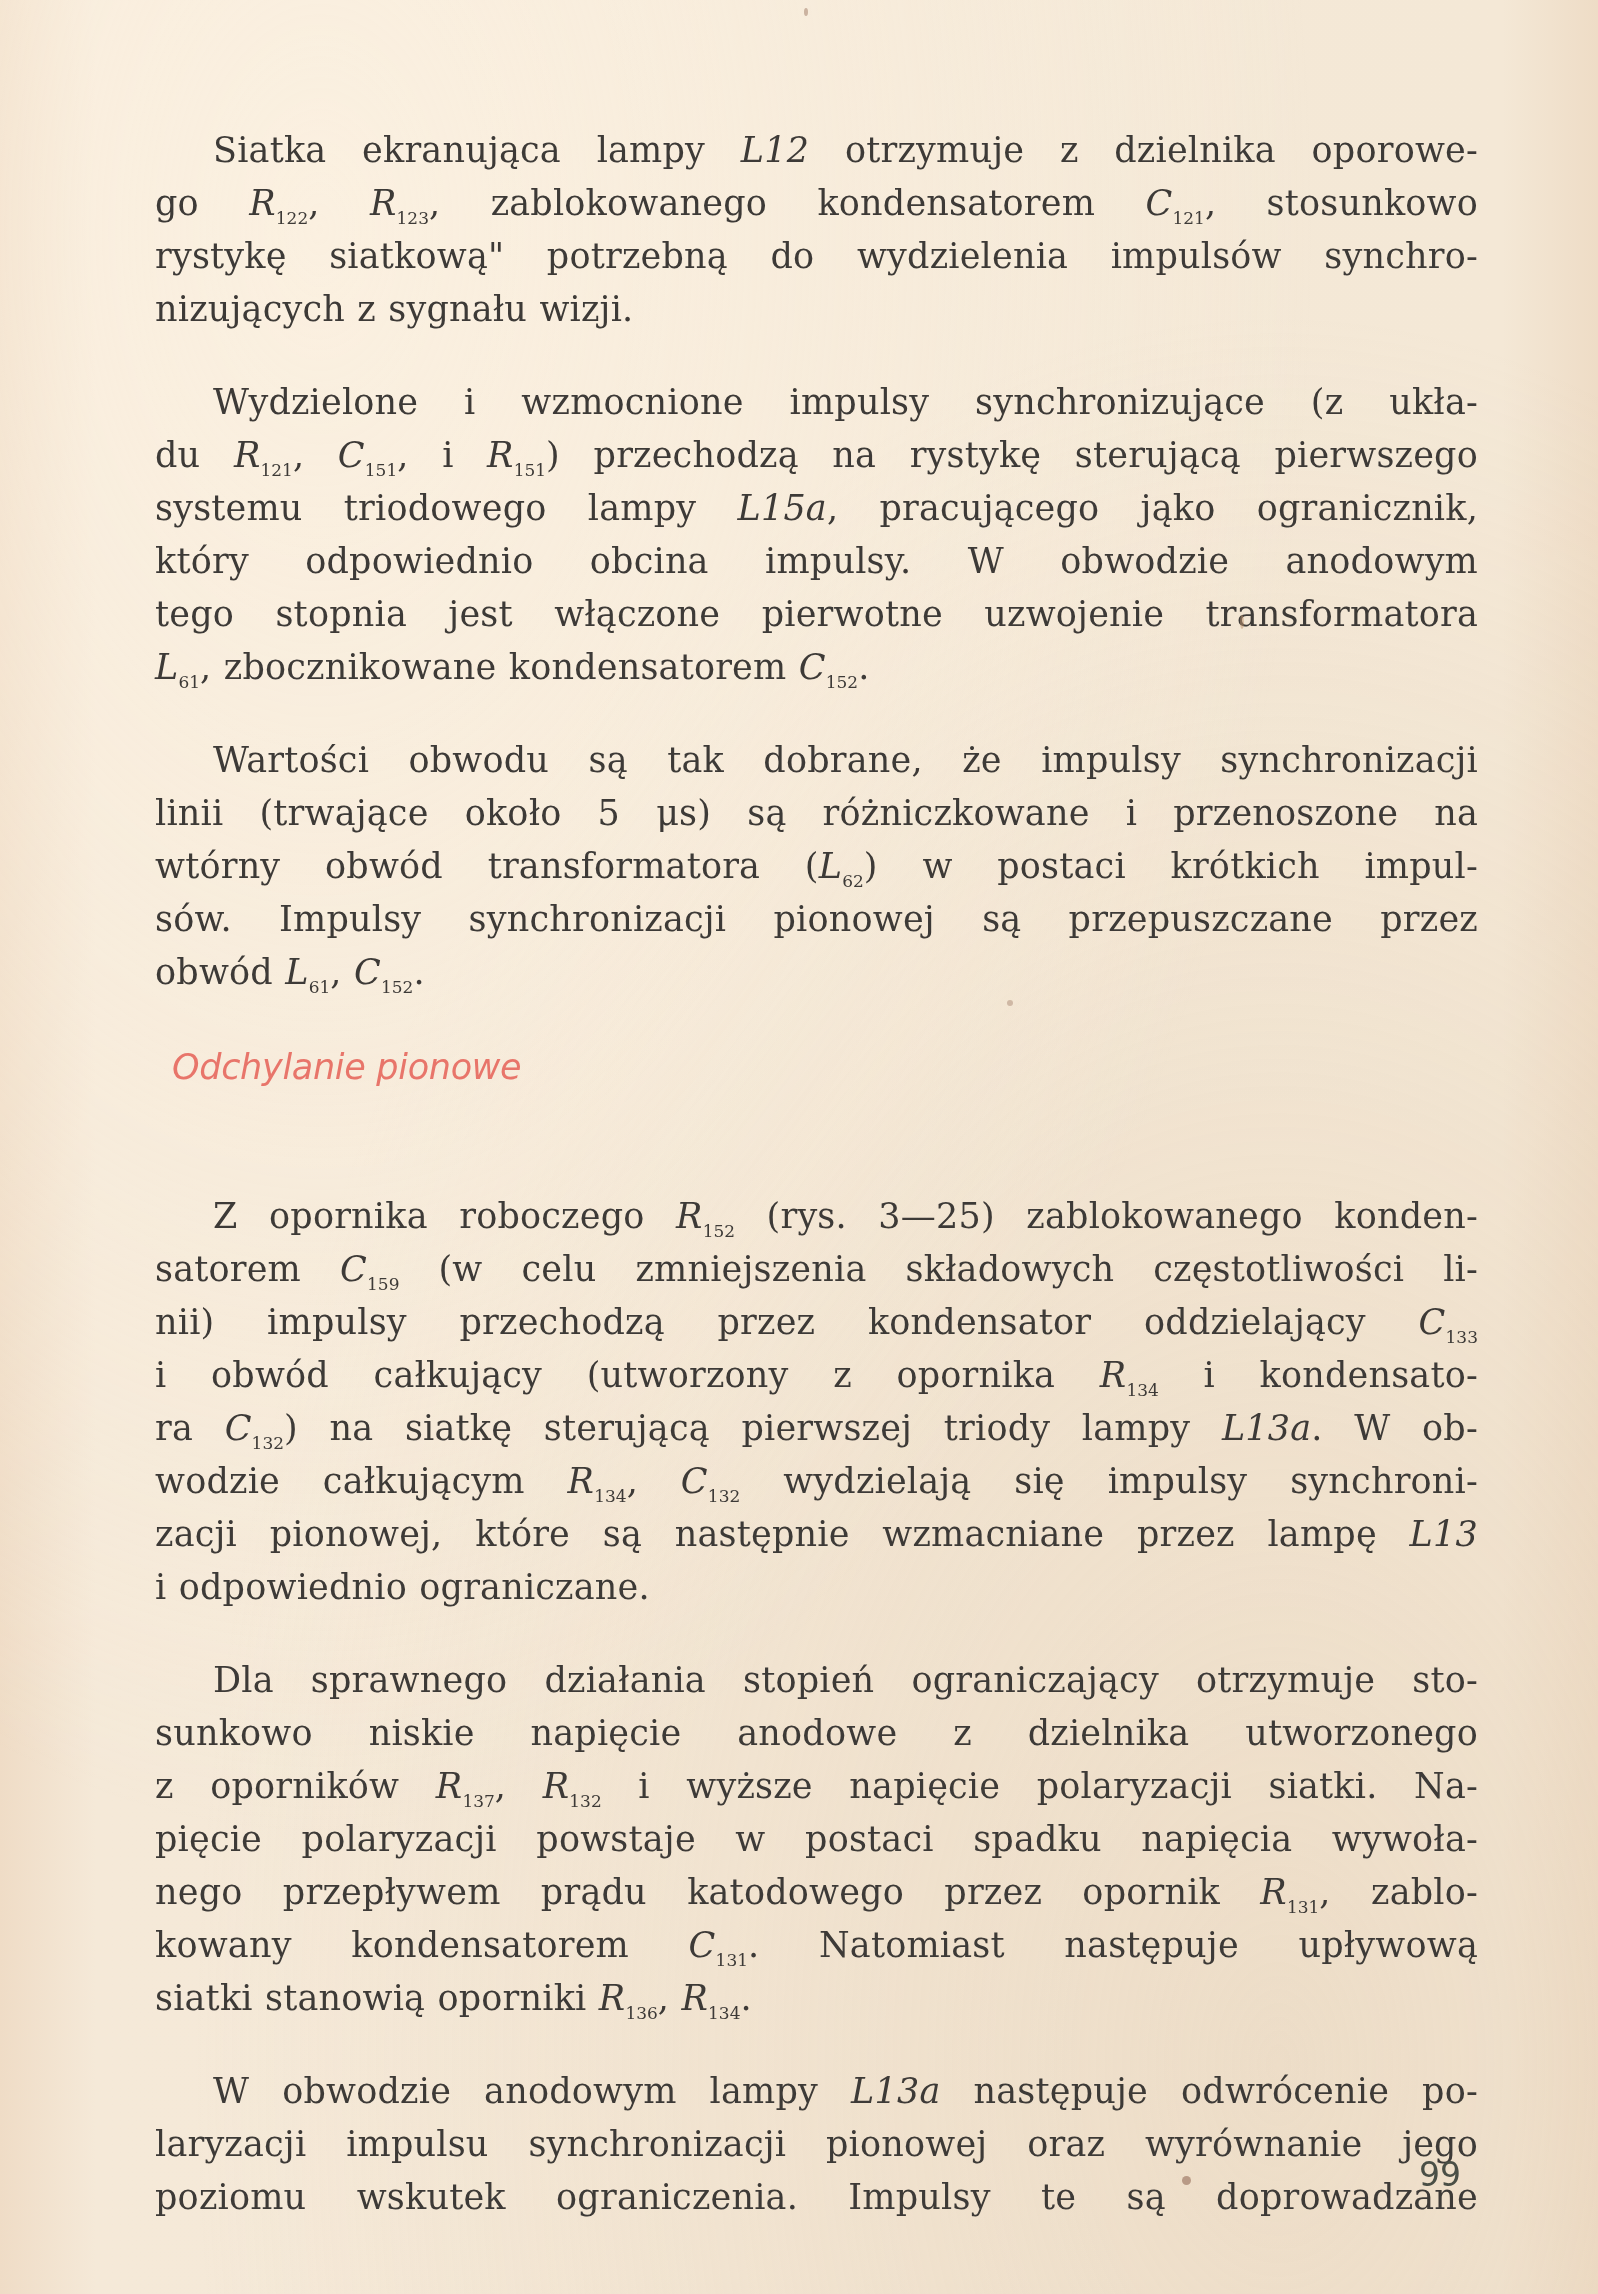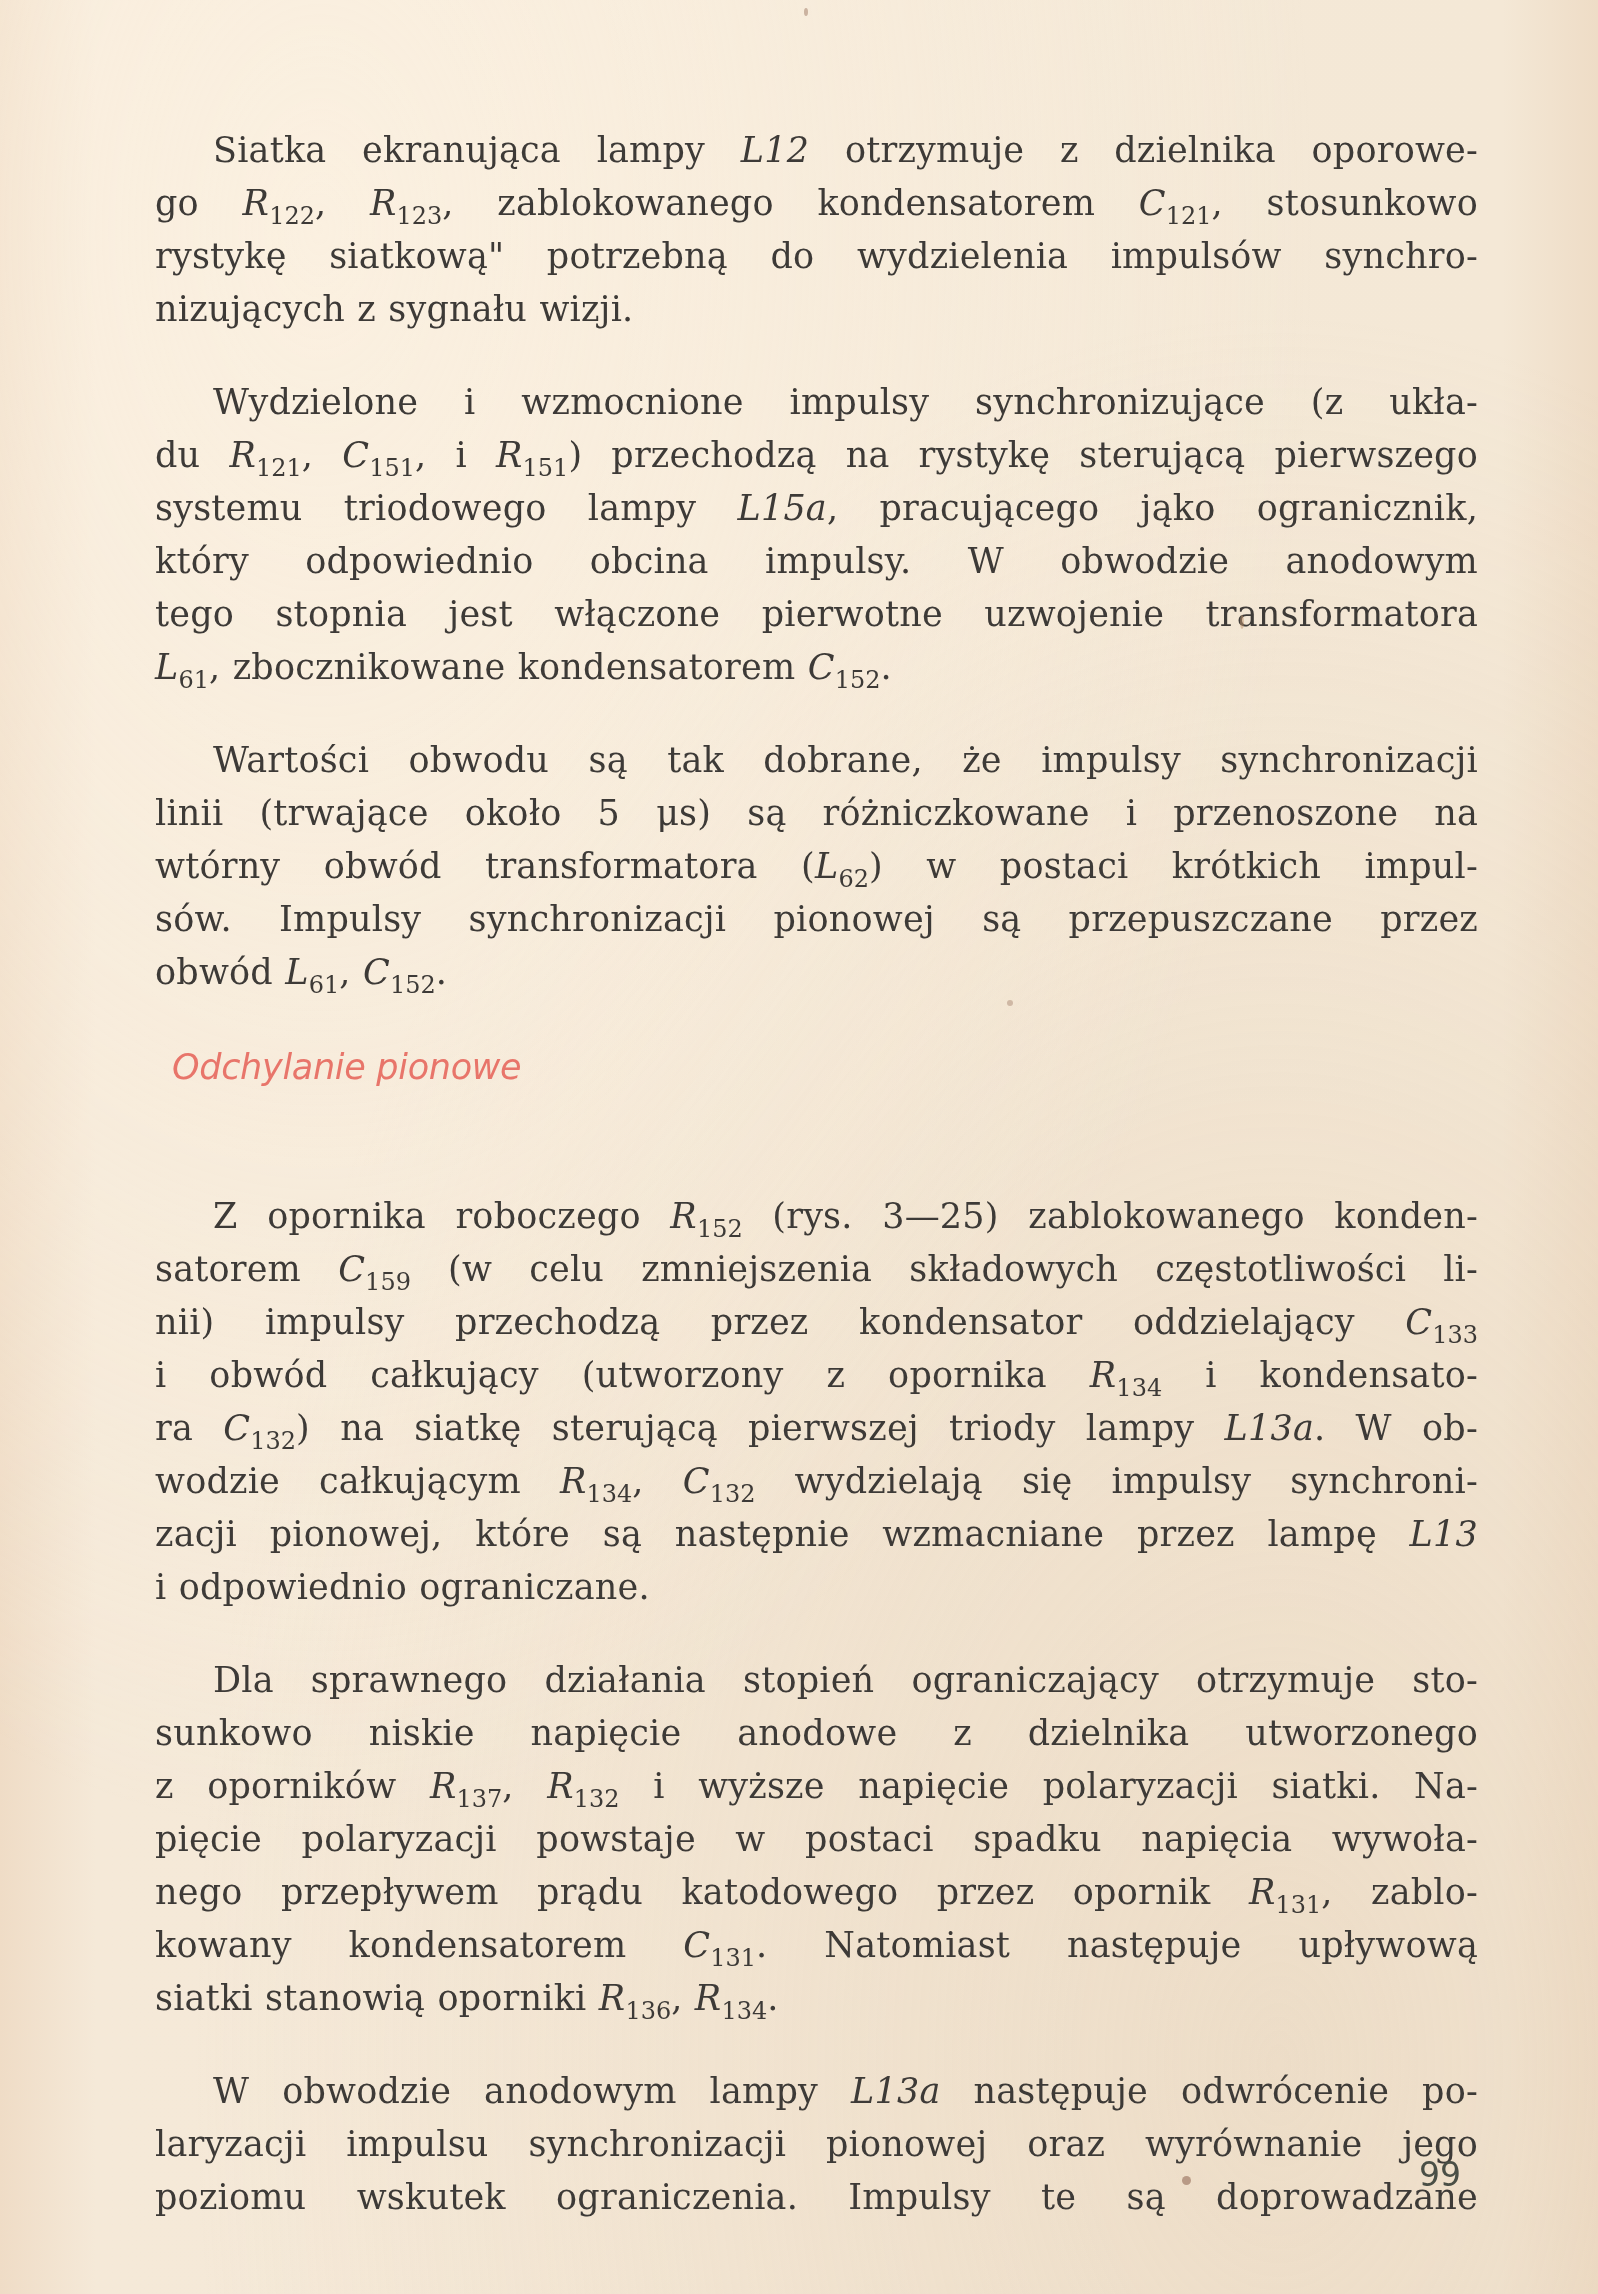--- a/index.html
+++ b/index.html
@@ -42,21 +42,21 @@
   }
   .line.last {
     text-align-last: left;
   }
   .line.indent {
     padding-left: 58px;
     margin-top: 40px;
   }
   .it { font-style: italic; }
   sub.s {
-    font-size: 24px;
+    font-size: 17px;
     vertical-align: -9px;
     line-height: 0;
     letter-spacing: 0;
   }
   .heading {
     position: absolute;
     left: 155px;
     top: 1047px;
     font-family: "DejaVu Sans", "Liberation Sans", sans-serif;
     font-style: italic;

